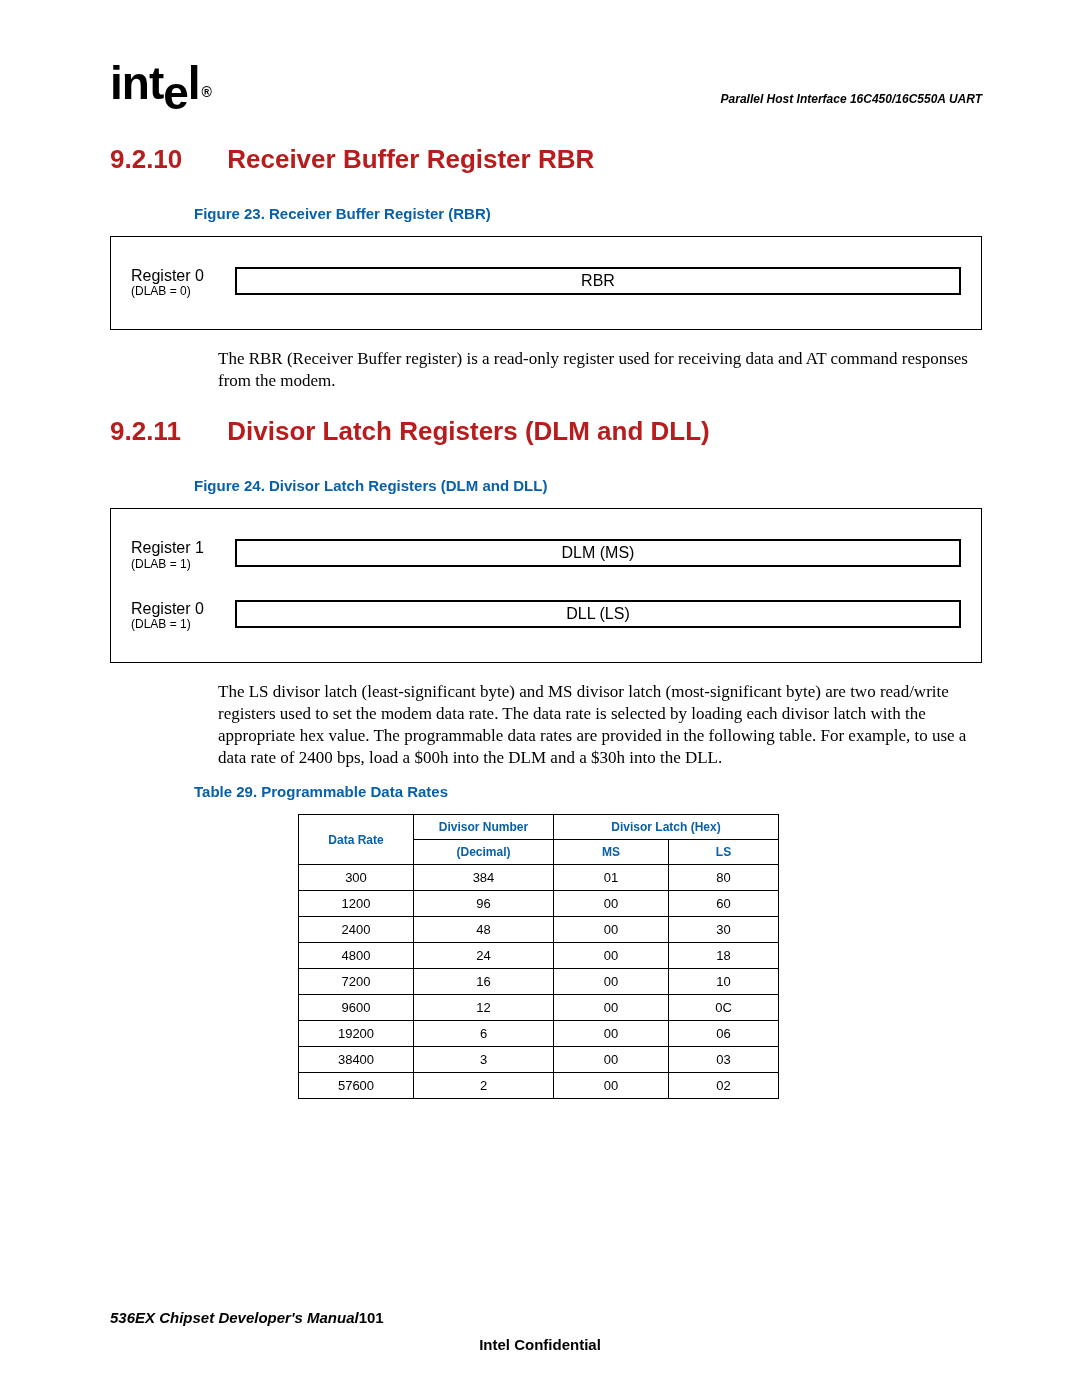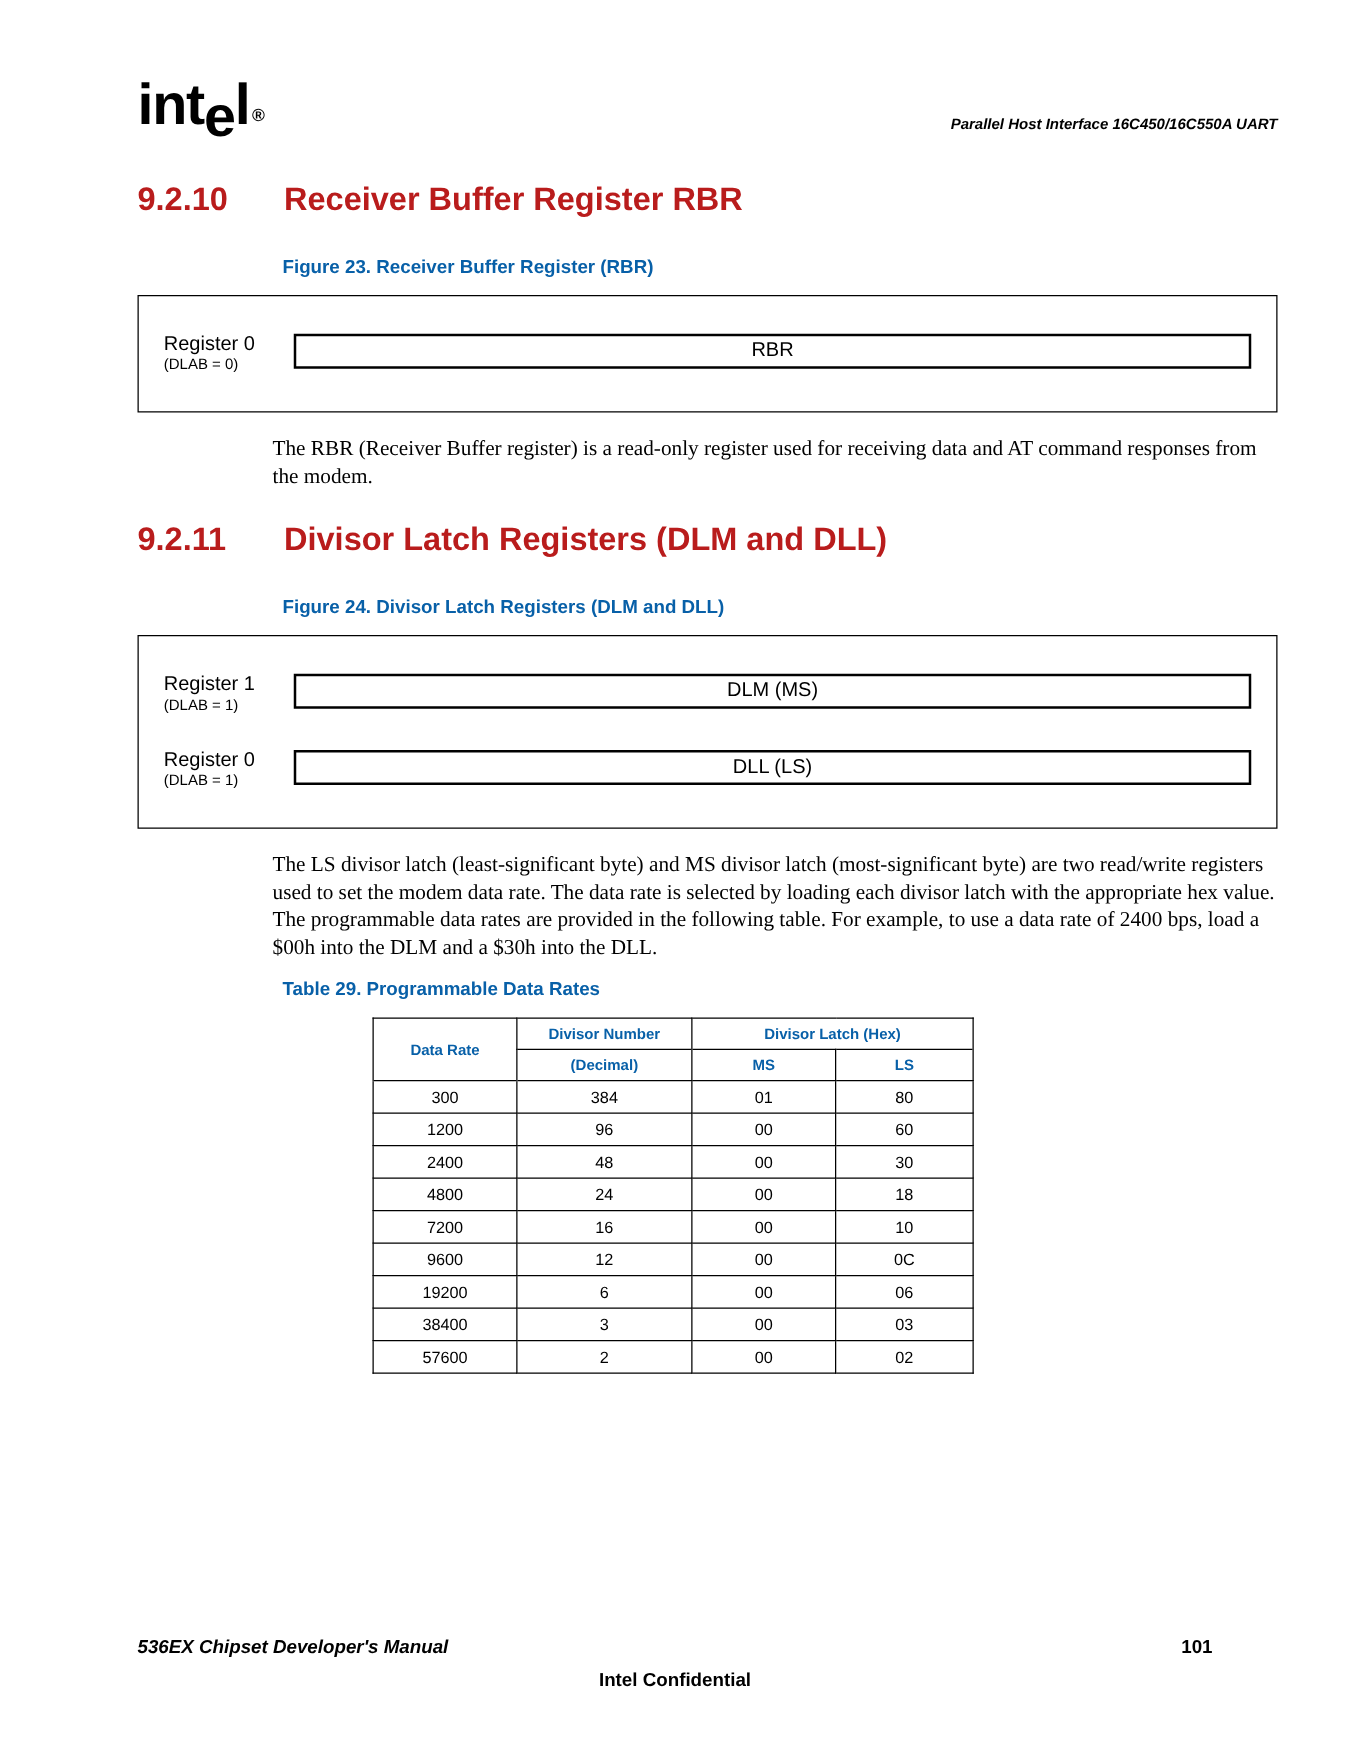--- a/index.html
+++ b/index.html
@@ -7,21 +7,21 @@
     margin: 0;
     padding: 0;
     background: #fff;
     font-family: "Times New Roman", Times, serif;
     color: #000;
     width: 1080px;
     height: 1397px;
     position: relative;
   }
   .page {
-    padding: 60px 58px 40px 110px;
+    padding: 60px 98px 40px 110px;
   }
   .header {
     display: flex;
     justify-content: space-between;
     align-items: flex-end;
     margin-bottom: 38px;
   }
   .logo {
     font-family: "Helvetica Neue", Helvetica, Arial, sans-serif;
     font-weight: 700;
@@ -57,21 +57,21 @@
   }
   .section-head .num {
     display: inline-block;
     min-width: 110px;
   }
   .fig-caption, .tbl-caption {
     font-family: "Helvetica Neue", Helvetica, Arial, sans-serif;
     font-weight: 700;
     color: #0860a8;
     font-size: 15px;
-    margin-left: 116px;
+    margin-left: 84px;
     margin-bottom: 14px;
     margin-top: 10px;
   }
   .reg-outer {
     border: 1.5px solid #000;
     padding: 22px 20px 22px 20px;
     margin-bottom: 18px;
   }
   .reg-row {
     display: flex;
@@ -133,21 +133,21 @@
   .data-table .col-ms { width: 115px; }
   .data-table .col-ls { width: 110px; }
   .footer {
     position: absolute;
     bottom: 44px;
     left: 110px;
     right: 110px;
   }
   .footer-row1 {
     display: flex;
-    justify-content: space-between;
+    justify-content: flex-start;
     font-family: "Helvetica Neue", Helvetica, Arial, sans-serif;
     font-size: 15px;
   }
   .footer-row1 .manual {
     font-weight: 700;
     font-style: italic;
   }
   .footer-row1 .pageno {
     font-weight: 700;
   }

